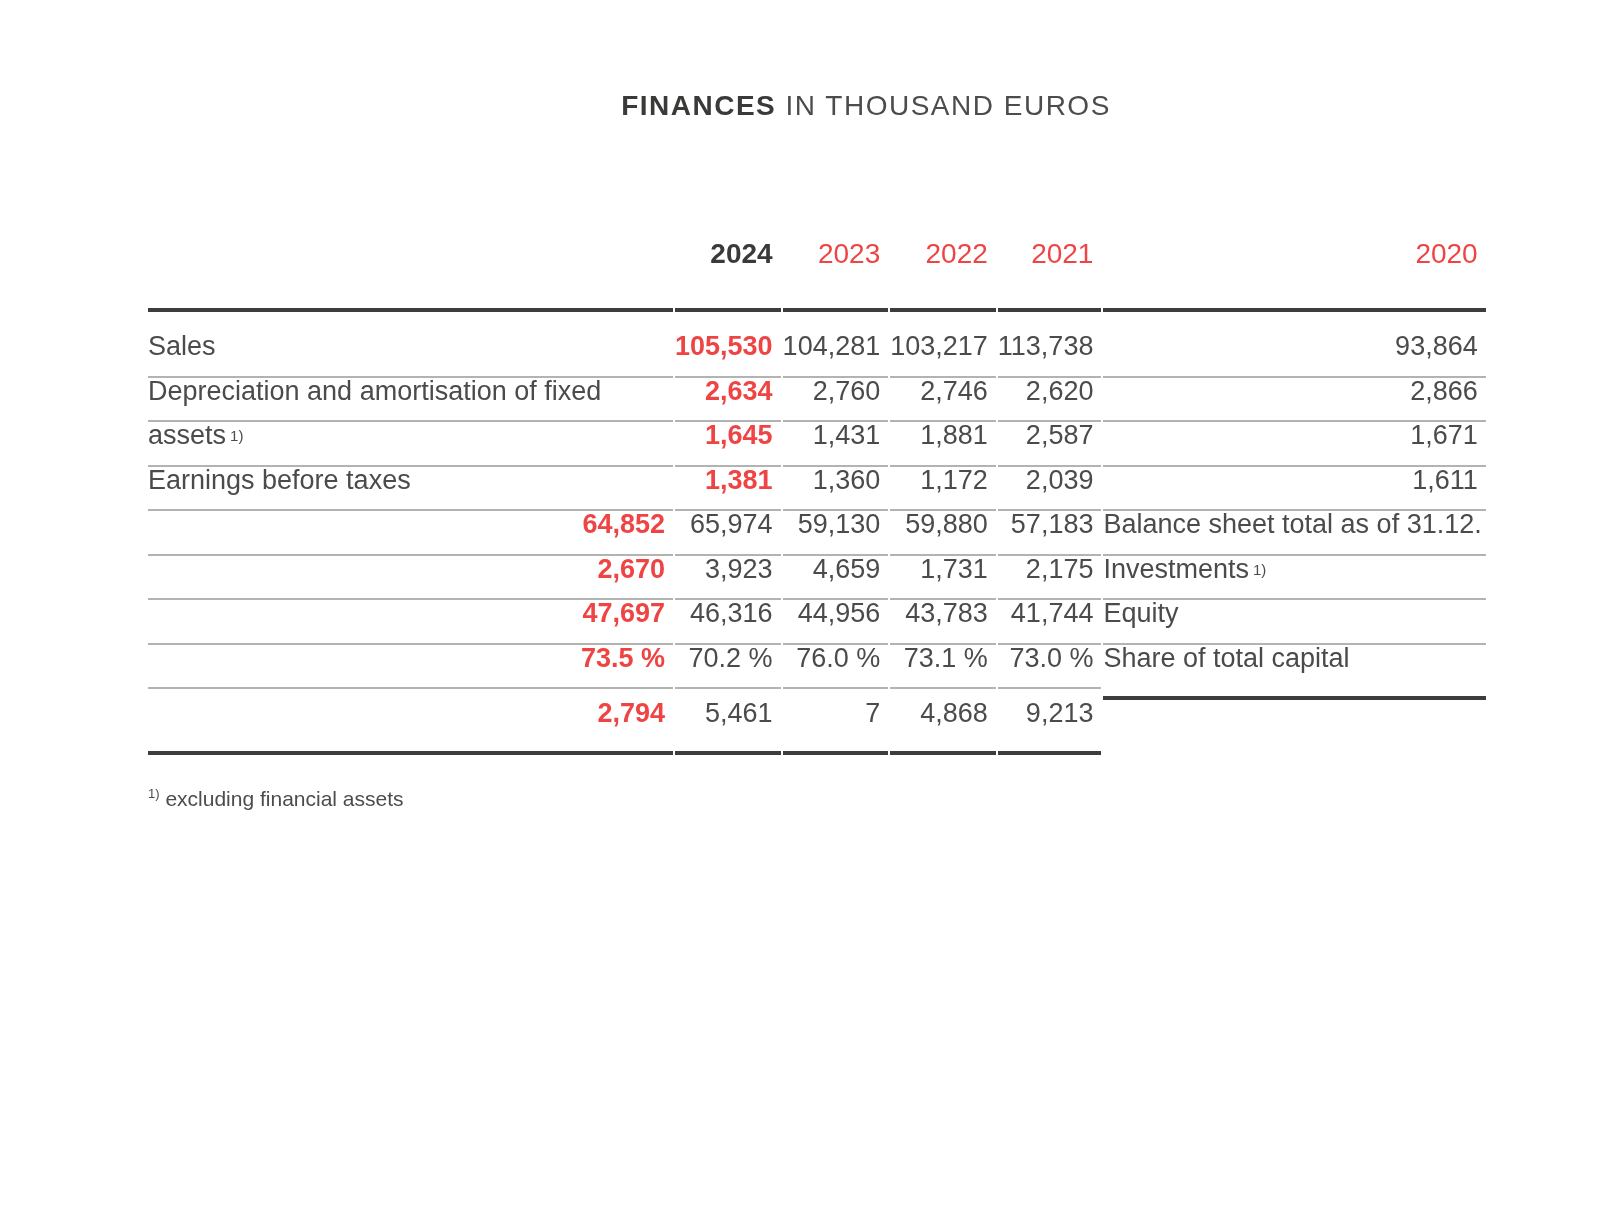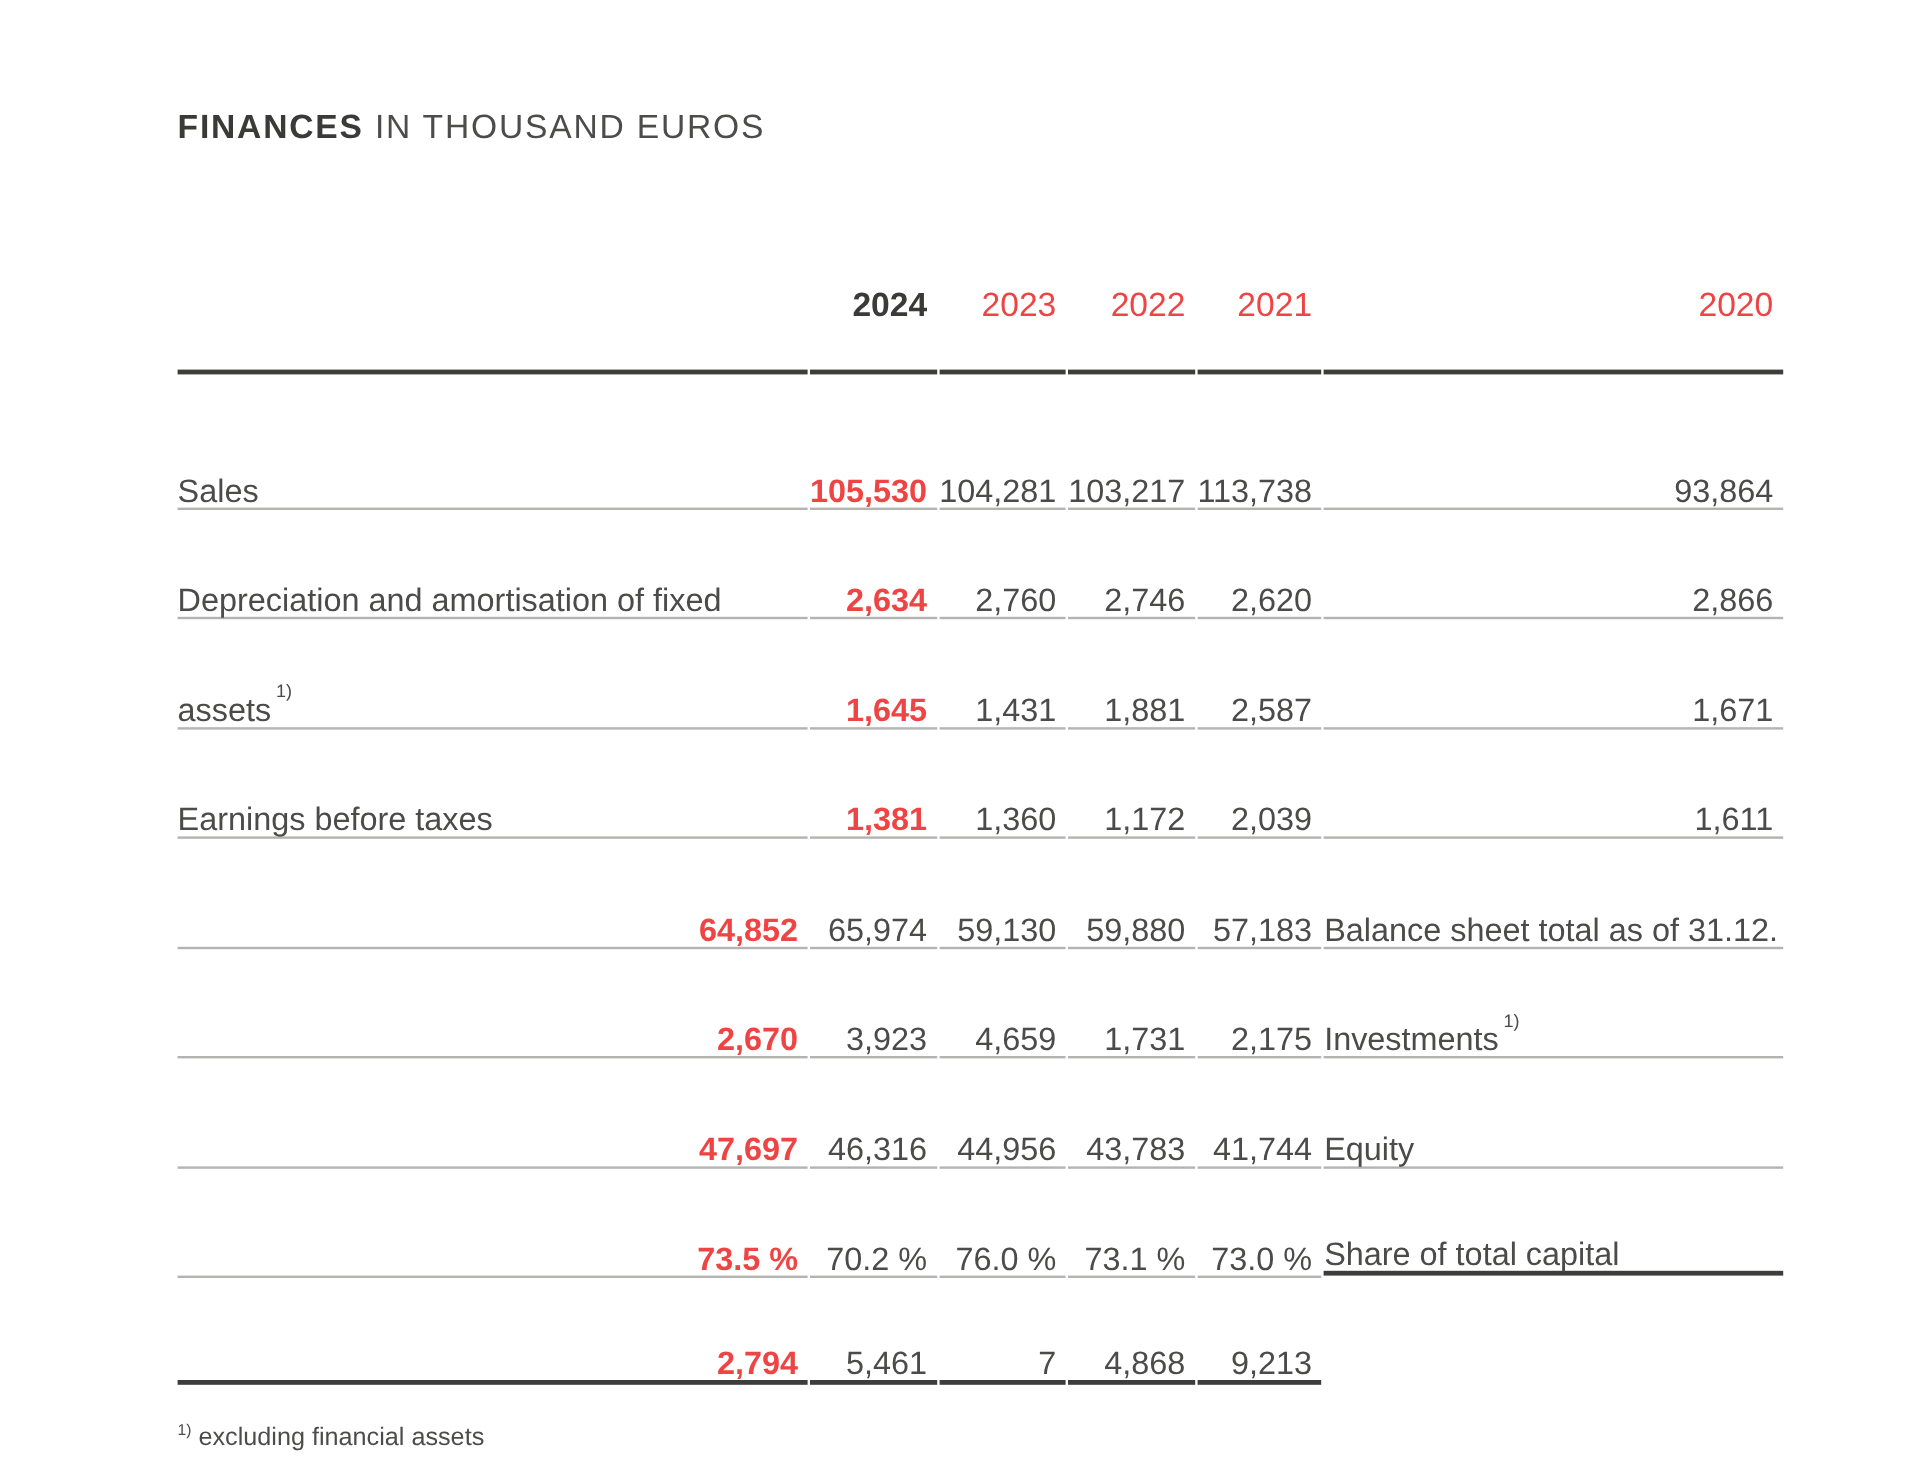--- a/index.html
+++ b/index.html
@@ -16,20 +16,21 @@
     overflow: hidden;
   }
   
   .title {
     margin: 92px 16px 0 148px;
     font-size: 28px;
     line-height: 28px;
     letter-spacing: 1.5px;
     color: #4c4c4b;
     font-weight: 400;
+    text-align: center;
   }
   .title .tb {
     font-weight: 700;
     color: #3a3a39;
   }
   
   .fin-table {
     display: grid;
     grid-template-columns: 525px repeat(5, 1fr);
     column-gap: 2px;
@@ -51,38 +52,37 @@
   .th.strong { font-weight: 700; color: #3a3a39; }
   .spacer {
     grid-column: 1 / -1;
     height: 21px;
   }
   .td {
     height: 44.5px;
     box-sizing: border-box;
     border-bottom: 2px solid #b3b3b2;
     display: flex;
-    align-items: flex-end;
+    align-items: flex-start;
     font-size: 27px;
     line-height: 27px;
     color: #4b4b4a;
     white-space: nowrap;
-    margin-top: 47px;
   }
   .td.num {
     justify-content: flex-end;
     padding-right: 8px;
   }
   .td.strong {
     font-weight: 700;
     color: #ef4444;
   }
   .td.last {
     border-bottom: 4px solid #3d3d3c;
-    height: 42px;
+    height: 55px;
   }
   sup.mark {
     font-size: 15px;
     line-height: 15px;
     align-self: flex-start;
     margin-top: 6px;
     padding-left: 4px;
     color: #4b4b4a;
   }
   

